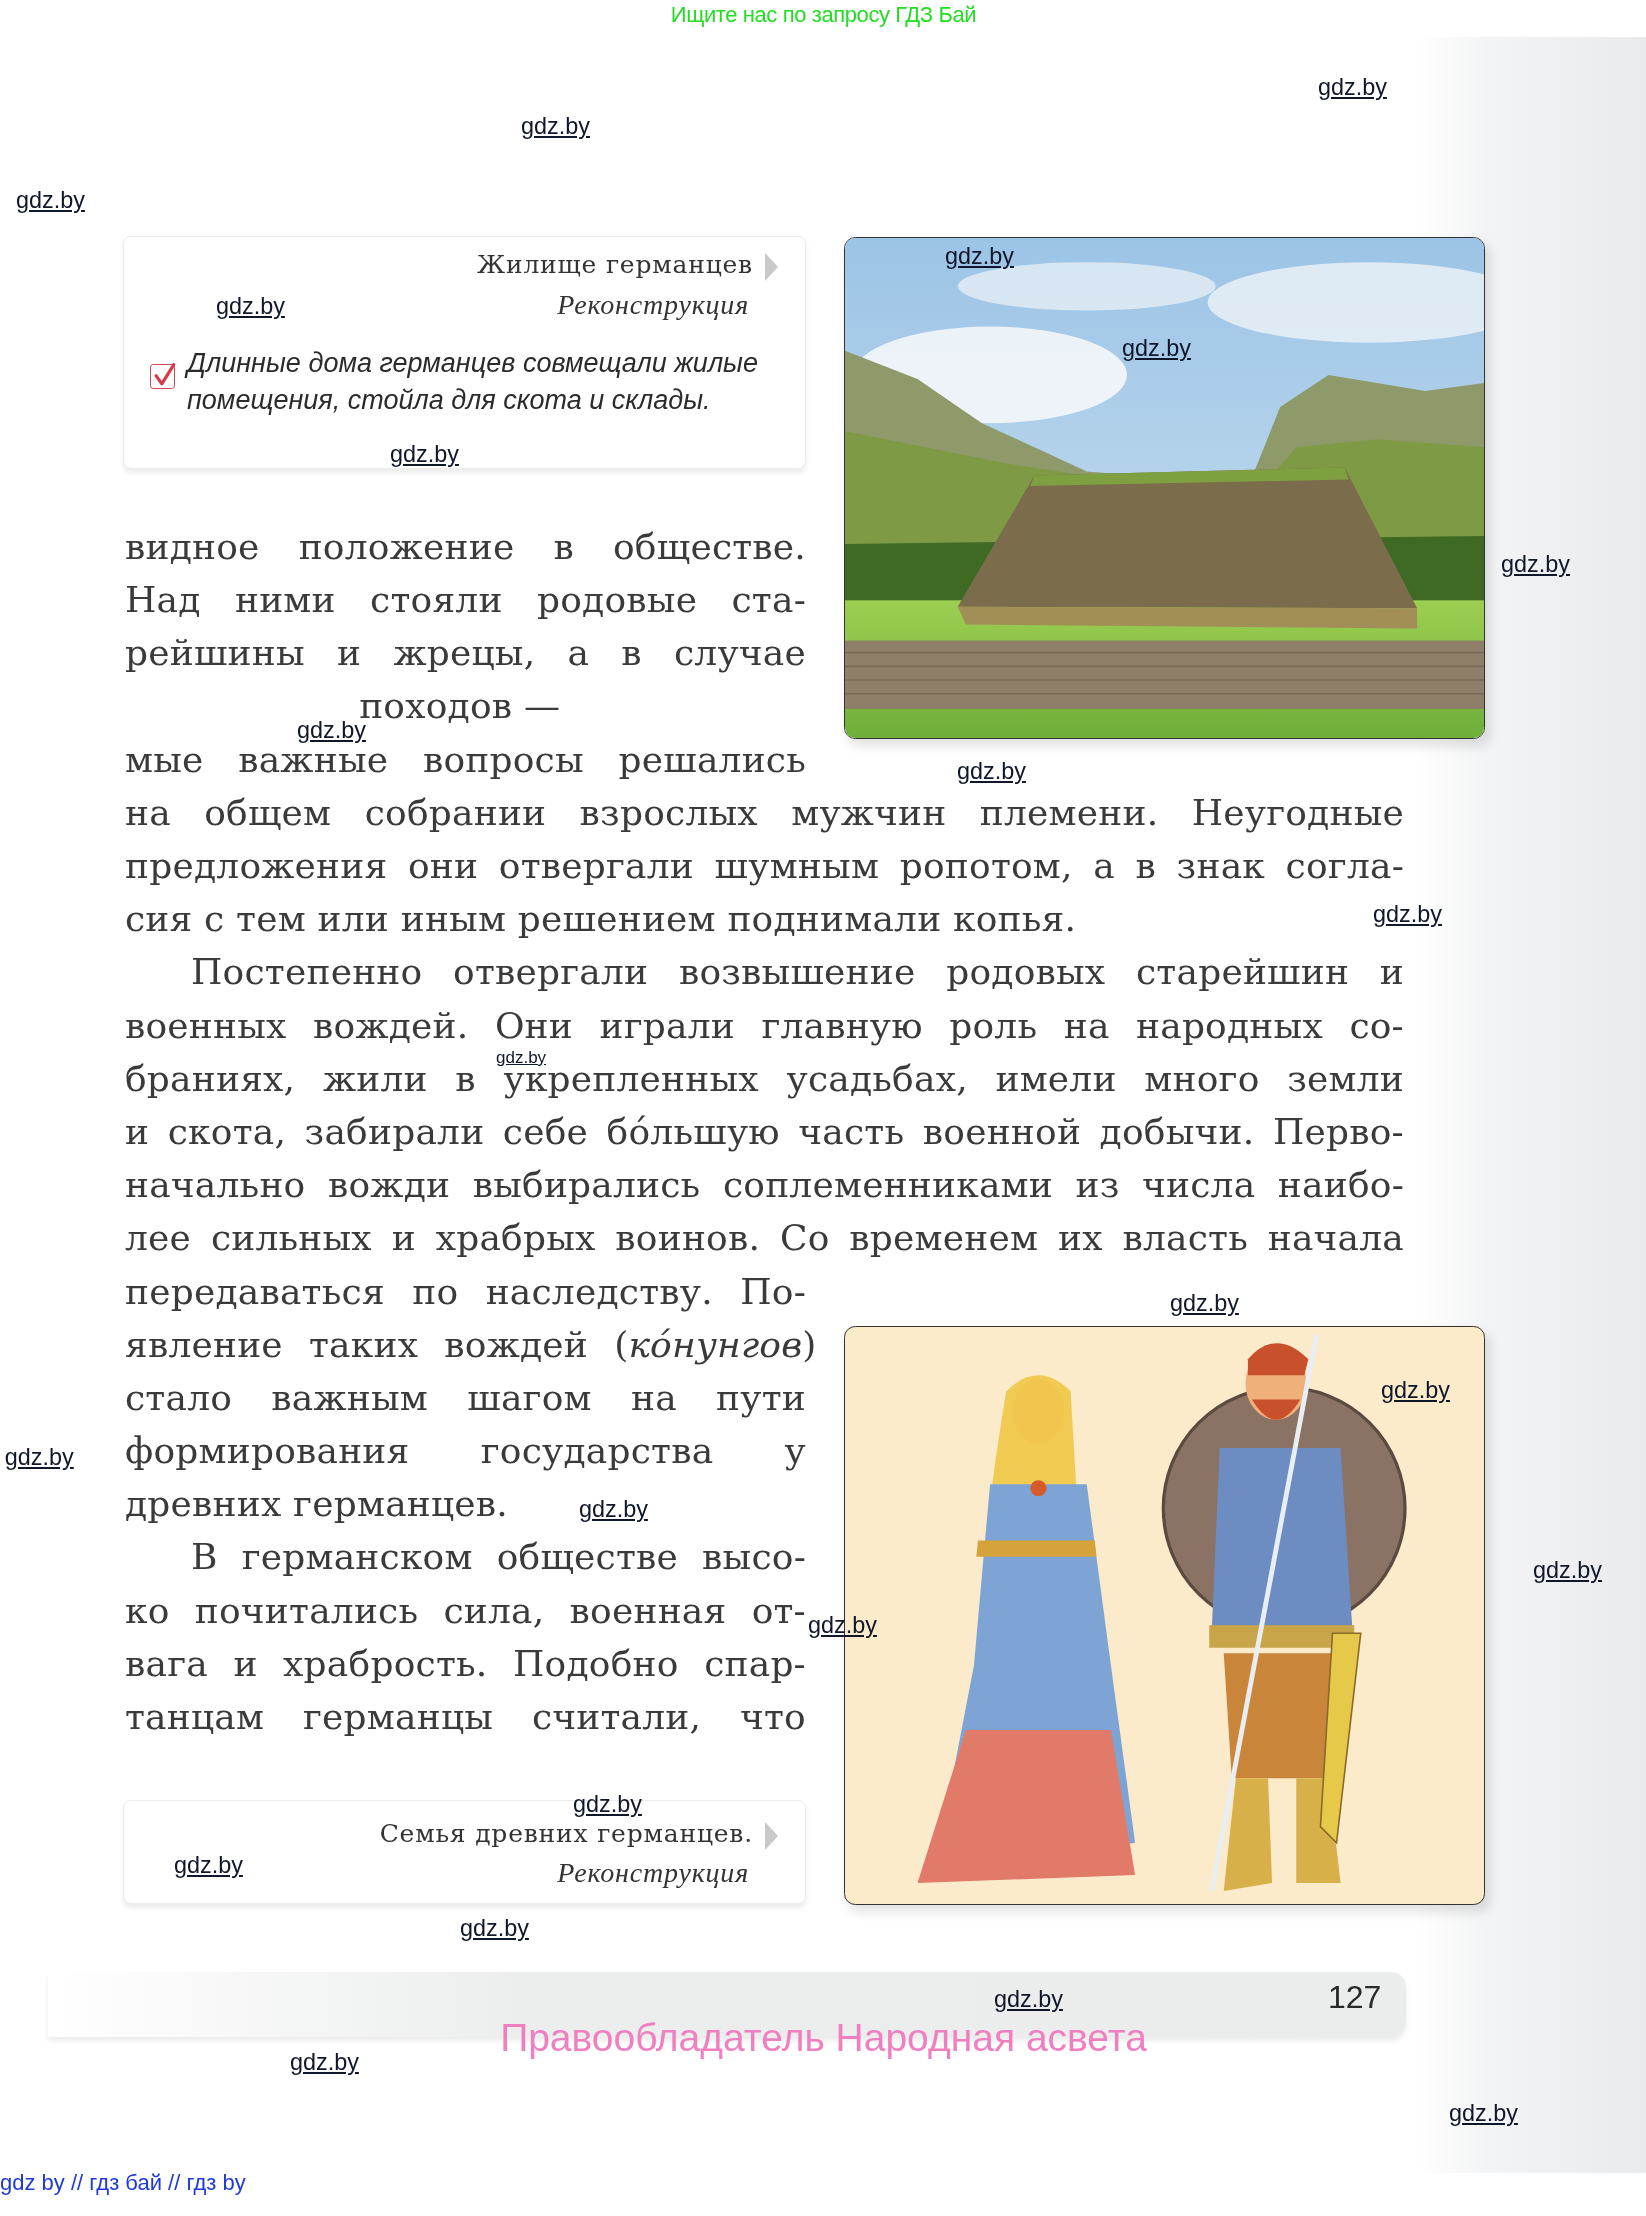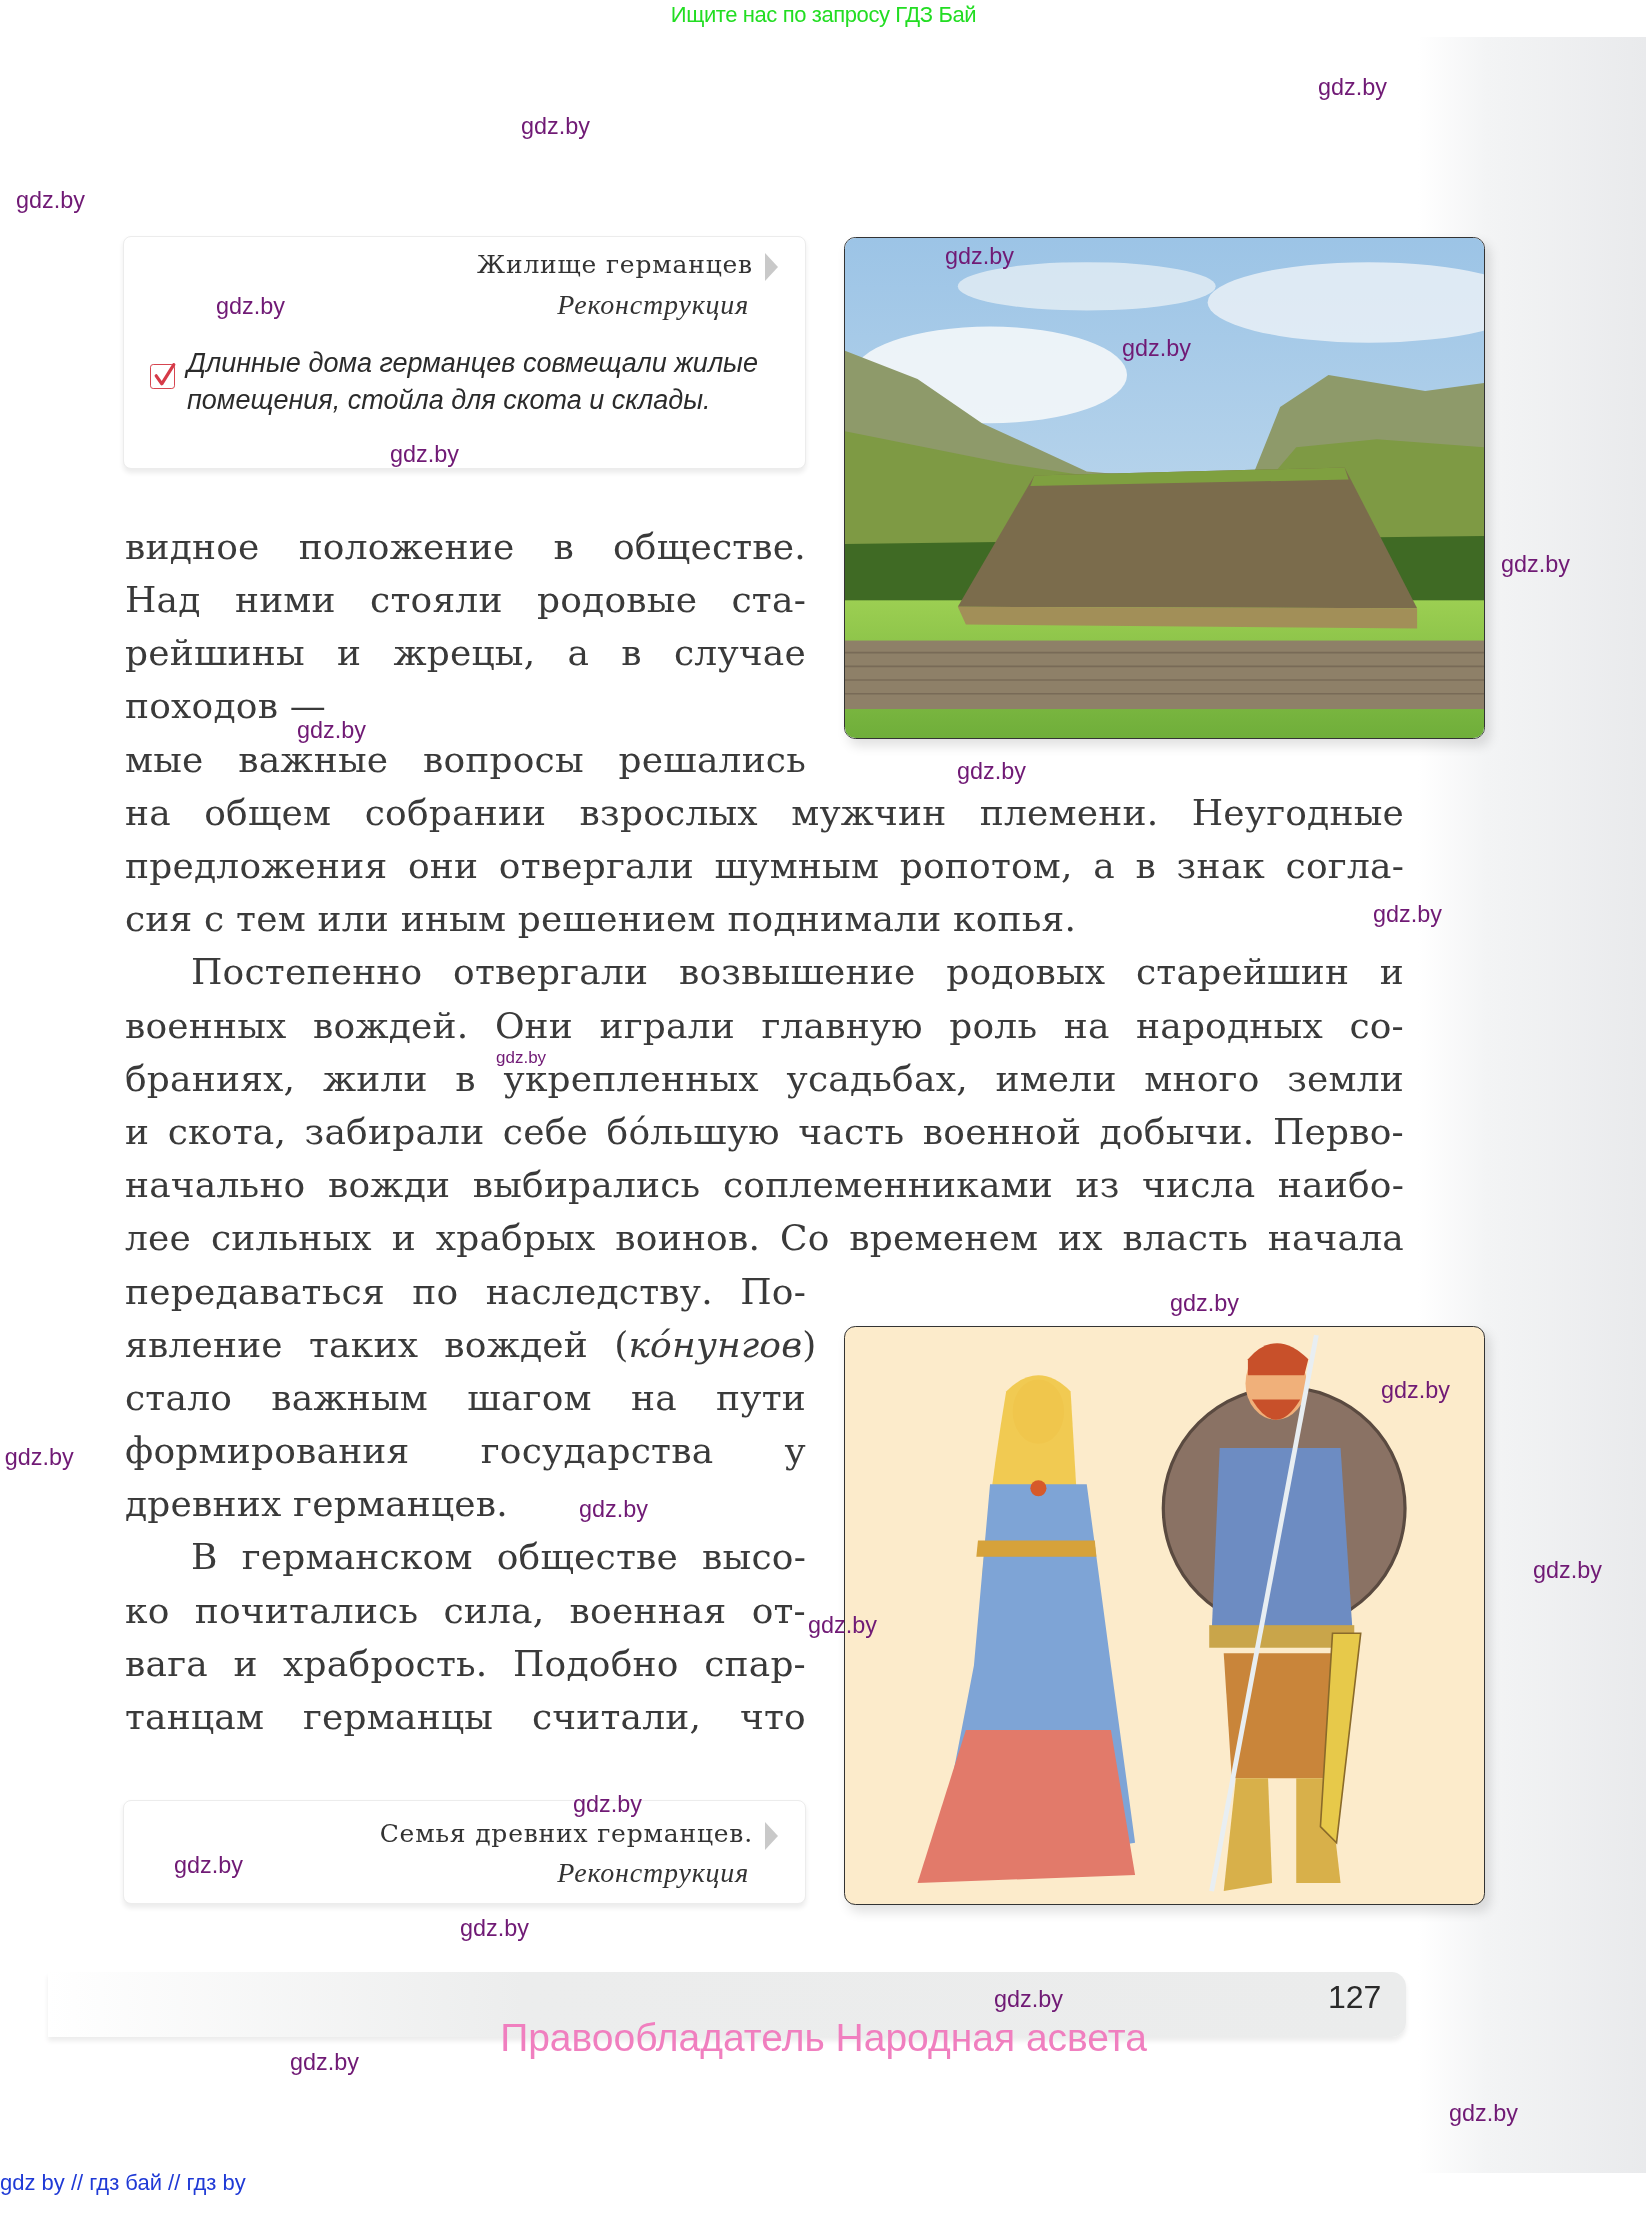--- a/index.html
+++ b/index.html
@@ -12,21 +12,21 @@
     position:absolute; left:1418px; top:37px; width:228px; height:2136px;
     background:linear-gradient(to right, rgba(255,255,255,0) 0%, #f3f4f5 30%, #e9eaec 100%);
   }
   .top-banner {
     position:absolute; left:0; top:1.6px; width:1647px; text-align:center;
     font-family:"Liberation Sans", sans-serif; font-size:22px; color:#22dd22;
     letter-spacing:-0.4px;
   }
   .wm {
     position:absolute; font-family:"Liberation Sans", sans-serif;
-    font-size:23.4px; color:#701a75; white-space:nowrap; z-index:5;
+    font-size:23.4px; color:#0f172a; white-space:nowrap; z-index:5;text-decoration:underline;
   }
   .wm.small { font-size:17px; }
   .caption-box {
     position:absolute; background:#fff; border:1.6px solid #ececec;
     border-radius:8px; box-shadow:0 3.2px 4.8px rgba(0,0,0,0.08);
   }
   .caption-title {
     position:absolute; right:52px; font-size:25px; color:#333;
     font-family:"DejaVu Serif", serif; letter-spacing:0.8px;
   }
@@ -156,21 +156,21 @@
         <line x1="0" y1="532" x2="793" y2="532"></line>
       <line x1="0" y1="549" x2="793" y2="549"></line>
         <line x1="0" y1="566" x2="793" y2="566"></line>
     </g>
   </svg>
 </div>
 
 <div class="line narrow" style="top:520px;">видное положение в обществе.</div>
 <div class="line narrow" style="top:573px;">Над ними стояли родовые ста-</div>
 <div class="line narrow" style="top:626px;">рейшины и жрецы, а в случае</div>
-<div class="line narrow" style="top:679px;text-align-last:justify;display:flex;justify-content:flex-start;">
+<div class="line narrow" style="top:679px;text-align-last:justify;display:flex;justify-content:center;">
   <span style="white-space:pre;">походов — </span>
 </div>
 <div class="line narrow" style="top:733px;">мые важные вопросы решались</div>
 <div class="line wide" style="top:786px;">на общем собрании взрослых мужчин племени. Неугодные</div>
 <div class="line wide" style="top:839px;">предложения они отвергали шумным ропотом, а в знак согла-</div>
 <div class="line wide last" style="top:892px;">сия с тем или иным решением поднимали копья.</div>
 <div class="line wide indent" style="top:945px;">Постепенно отвергали возвышение родовых старейшин и</div>
 <div class="line wide" style="top:999px;">военных вождей. Они играли главную роль на народных со-</div>
 <div class="line wide" style="top:1052px;">браниях, жили в укрепленных усадьбах, имели много земли</div>
 <div class="line wide" style="top:1105px;">и скота, забирали себе бóльшую часть военной добычи. Перво-</div>

